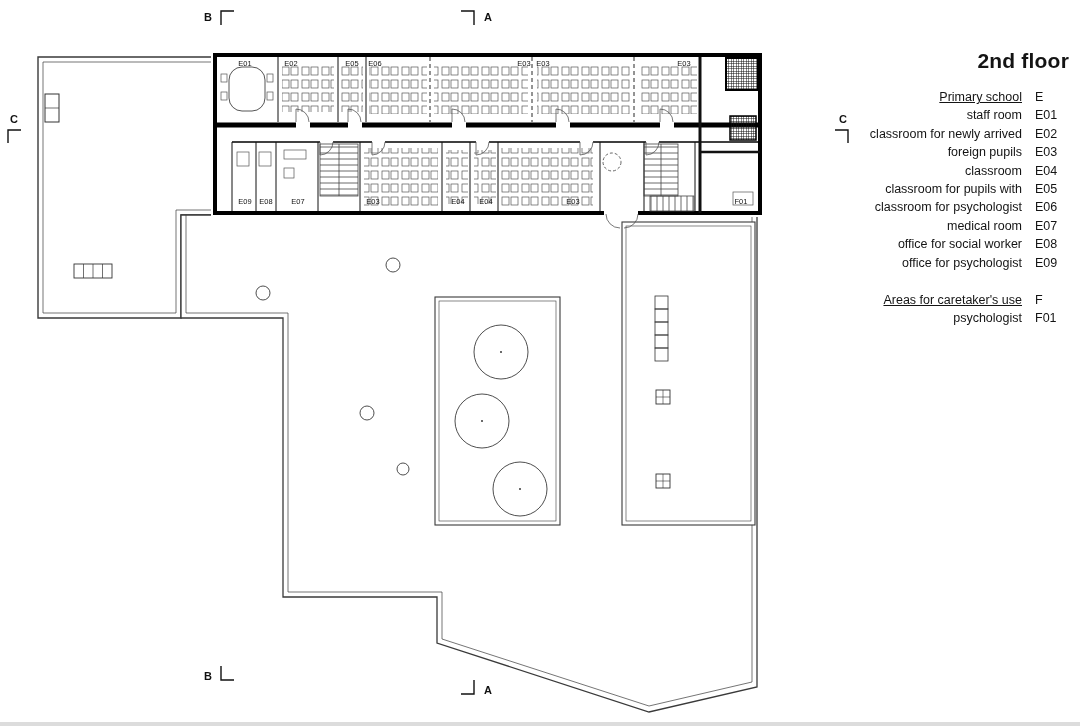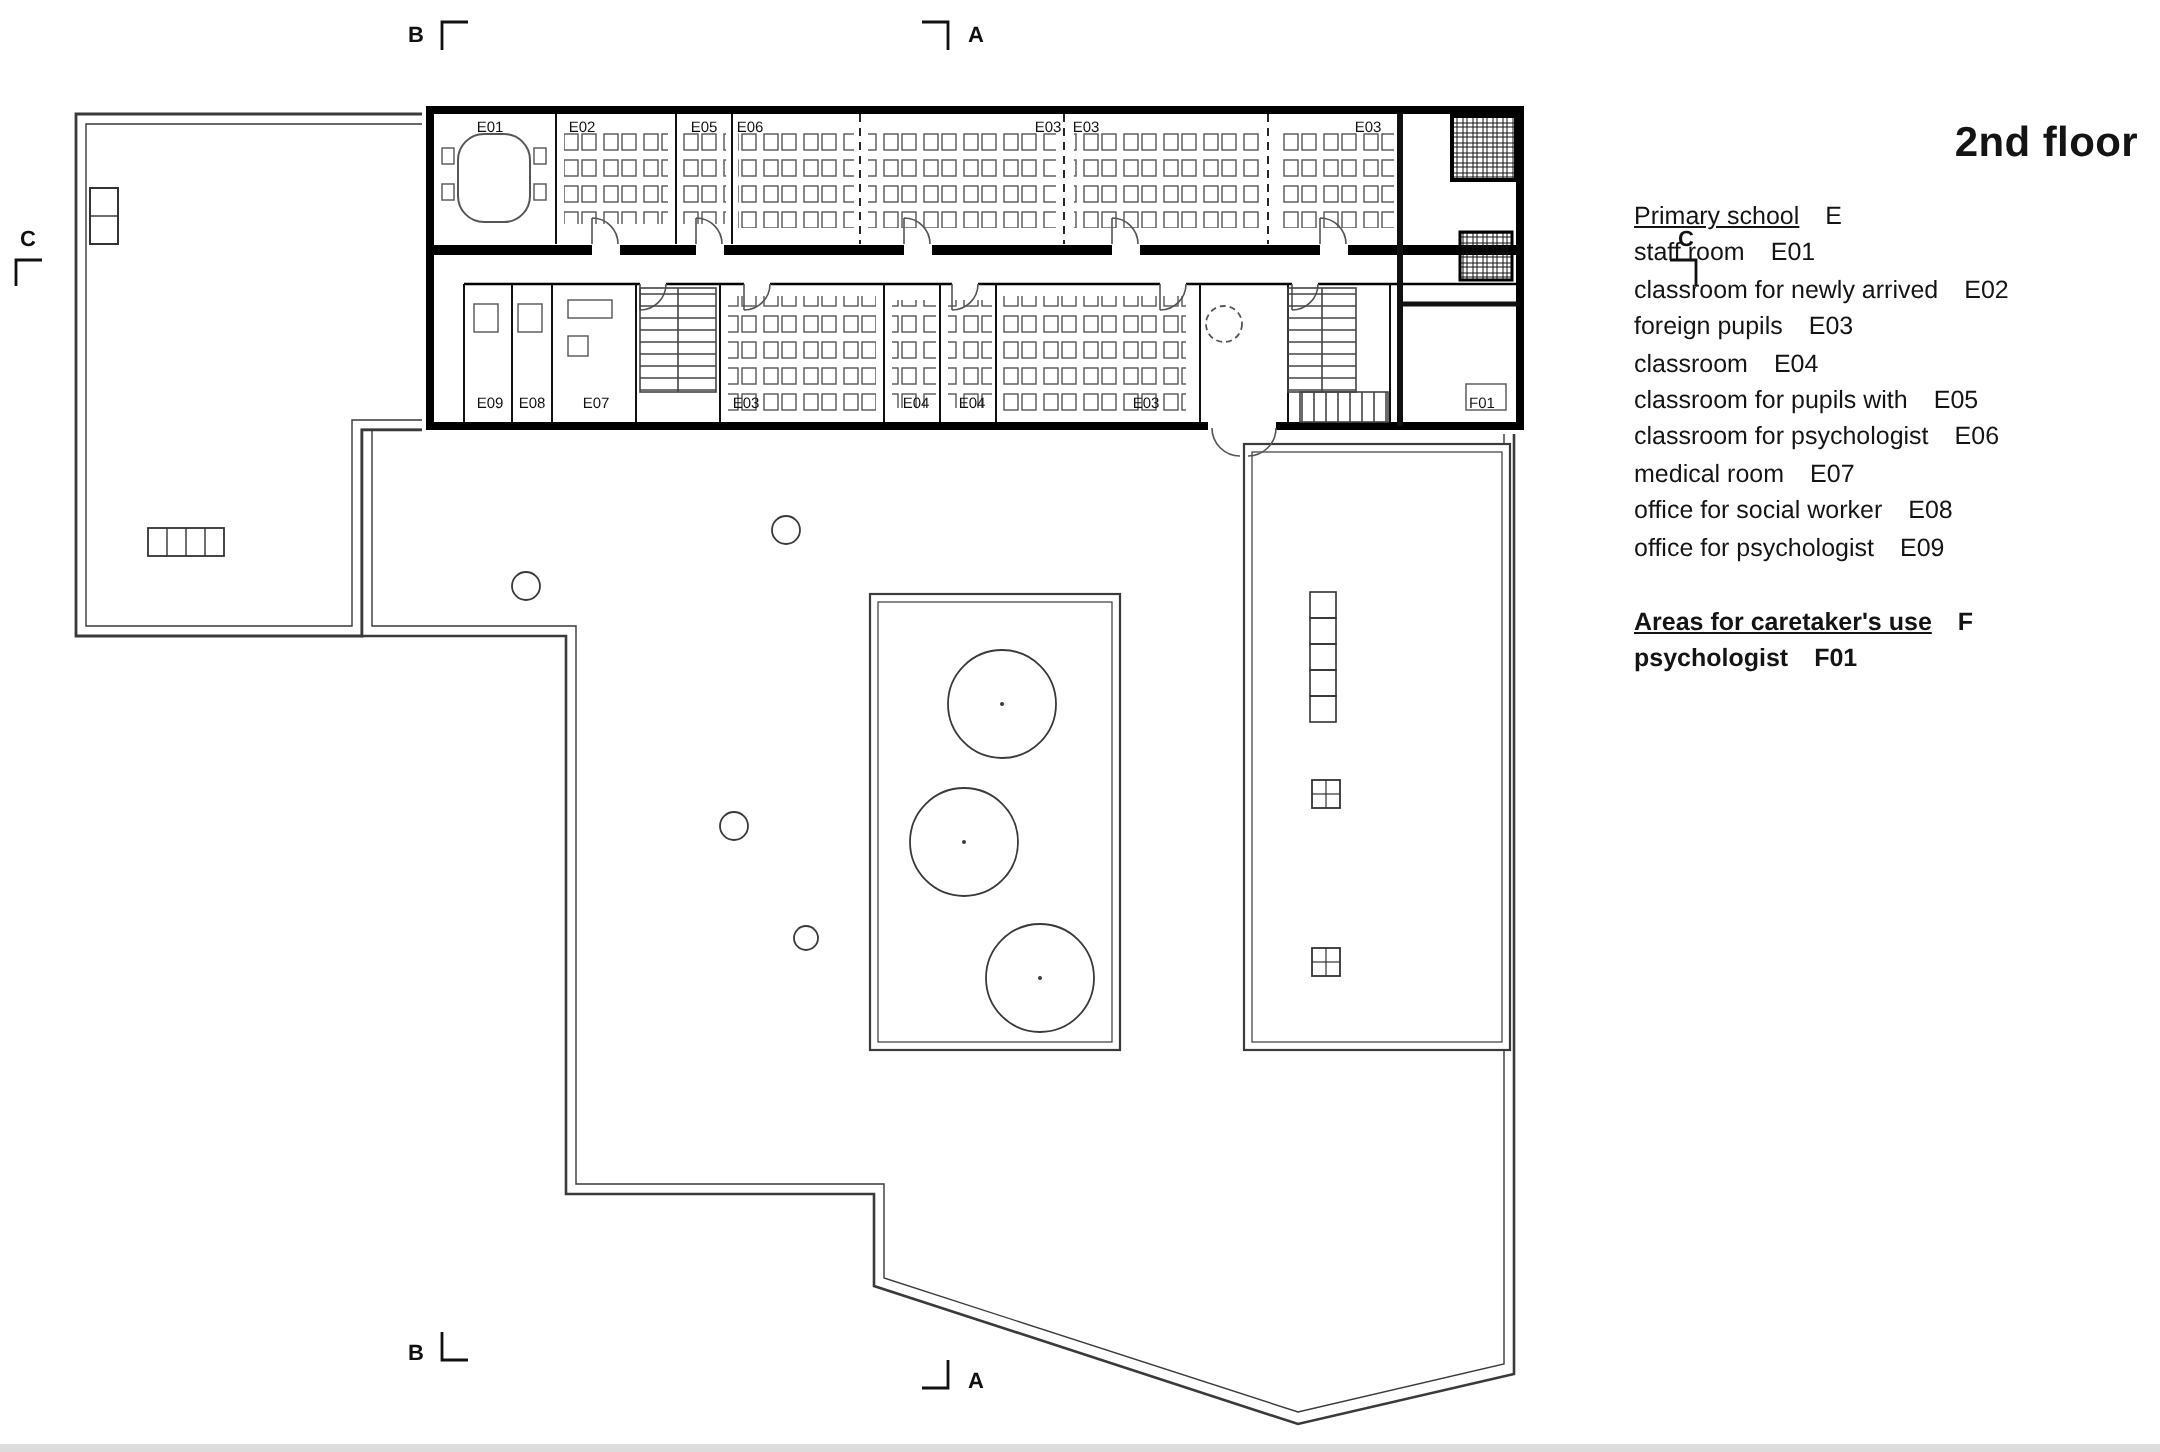--- a/index.html
+++ b/index.html
@@ -5,28 +5,28 @@
   html,body{margin:0;padding:0;}
   body{
     width:1080px;height:726px;position:relative;overflow:hidden;
     background:#ffffff;font-family:"Liberation Sans",sans-serif;color:#141414;
   }
   .stage{position:absolute;inset:0;}
   svg{display:block;}
   .room-label{font-family:"Liberation Sans",sans-serif;font-size:7.5px;fill:#111;text-anchor:middle;}
   .marker-label{font-family:"Liberation Sans",sans-serif;font-size:11px;font-weight:700;fill:#111;text-anchor:middle;}
   .legend-panel{
-    position:absolute;top:60px;right:11px;width:252px;text-align:right;
+    position:absolute;top:49px;right:11px;width:252px;text-align:right;
   }
   .page-title{font-size:21px;font-weight:700;margin:0 0 15px 0;letter-spacing:.2px;}
-  .legend-row{display:flex;align-items:baseline;line-height:18.4px;font-size:12.5px;}
+  .legend-row{display:flex;justify-content:flex-end;align-items:baseline;line-height:18.4px;font-size:12.5px;}
   .legend-label{flex:0 1 auto;}
   .legend-label.u{text-decoration:underline;}
   .legend-code{flex:0 0 34px;width:34px;margin-left:13px;text-align:left;}
-  .legend-section + .legend-section{margin-top:19px;font-weight:bold;}
+  .legend-section + .legend-section{margin-top:19px;}
   .page-bottom-strip{position:absolute;left:0;right:0;bottom:0;height:4px;background:#dcdcdc;}
 </style>
 </head>
 <body>
 
 <div class="stage">
 <svg width="1080" height="726" viewBox="0 0 1080 726">
   <defs>
     <pattern id="desks" width="20" height="13" patternUnits="userSpaceOnUse">
       <rect x="2" y="2" width="7" height="8" fill="none" stroke="#555" stroke-width="0.7"></rect>

